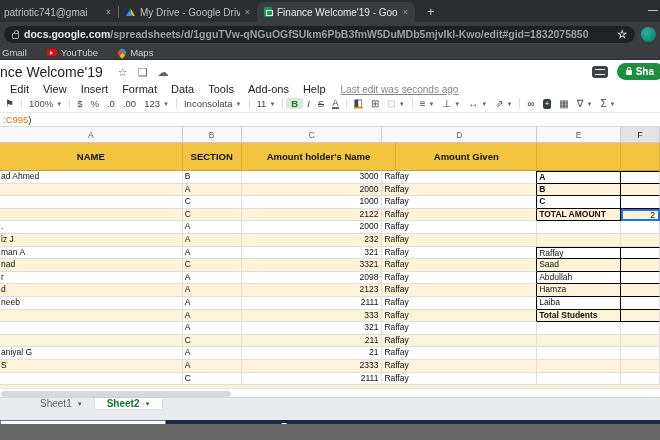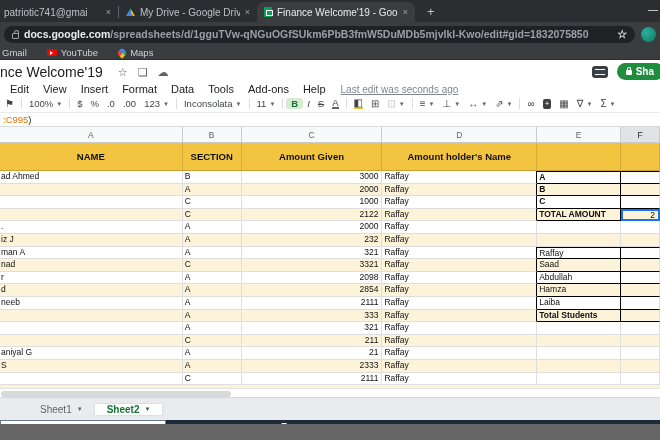--- a/index.html
+++ b/index.html
@@ -87,21 +87,21 @@
   .cell.br-k{border-right:1px solid #000;}
   .cell.boxed{border-bottom:1px solid #000;}
   .cell.boxed.e{border-right:1px solid #000;}
   .cell.bt-k{border-top:1px solid #000;line-height:10.6px;}
   .cell.sel{border:2px solid #1a73e8;line-height:9.6px;position:relative;z-index:2;}
   .partialrow{height:3px;background:#fcf3d8;}
   .hscroll{height:9px;background:#fff;border-top:1px solid #e3e3e3;position:relative;}
   .hthumb{position:absolute;left:1px;top:1.5px;width:230px;height:6px;background:#d7dadd;border-radius:3px;}
 
   
-  .sheettabs{height:23px;background:#e9ebee;display:flex;align-items:center;padding-left:28px;border-top:1px solid #d5d8db;}
+  .sheettabs{height:23px;background:#e9ebee;display:flex;align-items:flex-start;padding-left:28px;border-top:1px solid #d5d8db;}
   .stab{display:flex;align-items:center;gap:5px;font-size:10px;padding:0 12px;color:#5f6368;}
   .stab .car{font-size:6px;}
   .stab.active{background:#fff;color:#137333;font-weight:bold;box-shadow:0 0 2px rgba(0,0,0,.15);}
   .stab.active .car{color:#137333;}
 
   
   .taskbar{height:20px;background:#1c2b3b;display:flex;align-items:center;position:relative;}
   .tsearch{width:166px;height:20px;background:#fff;border:1px solid #6b7a8a;display:flex;align-items:center;padding-left:4px;font-size:15px;color:#3c4043;white-space:nowrap;overflow:hidden;}
   .tico{width:26px;height:20px;display:flex;align-items:center;justify-content:center;position:relative;flex:none;}
   .tico.open:after{content:"";position:absolute;left:4px;right:4px;bottom:0;height:2px;background:#77a7d9;}
@@ -303,22 +303,22 @@
     <div class="colhead w-b">B</div>
     <div class="colhead w-c">C</div>
     <div class="colhead w-d">D</div>
     <div class="colhead w-e">E</div>
     <div class="colhead w-f hl">F</div>
   </div>
 
   <div class="hrow">
     <div class="hcell w-a">NAME</div>
     <div class="hcell w-b">SECTION</div>
+    <div class="hcell w-d">Amount holder's Name</div>
     <div class="hcell w-c">Amount Given</div>
-    <div class="hcell w-d">Amount holder's Name</div>
     <div class="hcell w-e"></div>
     <div class="hcell w-f"></div>
   </div>
 
   <div>
       <div class="grow">
         <div class="cell w-a name">ad Ahmed</div>
         <div class="cell w-b">B</div>
         <div class="cell w-c num">3000</div>
         <div class="cell w-d br-k">Raffay</div>
@@ -385,21 +385,21 @@
         <div class="cell w-a name">r</div>
         <div class="cell w-b">A</div>
         <div class="cell w-c num">2098</div>
         <div class="cell w-d br-k">Raffay</div>
         <div class="cell w-e boxed e">Abdullah</div>
         <div class="cell w-f num boxed"></div>
       </div>
       <div class="grow">
         <div class="cell w-a name">d</div>
         <div class="cell w-b">A</div>
-        <div class="cell w-c num">2854</div>
+        <div class="cell w-c num">2123</div>
         <div class="cell w-d br-k">Raffay</div>
         <div class="cell w-e boxed e">Hamza</div>
         <div class="cell w-f num boxed"></div>
       </div>
       <div class="grow">
         <div class="cell w-a name">neeb</div>
         <div class="cell w-b">A</div>
         <div class="cell w-c num">2111</div>
         <div class="cell w-d br-k">Raffay</div>
         <div class="cell w-e boxed e">Laiba</div>

